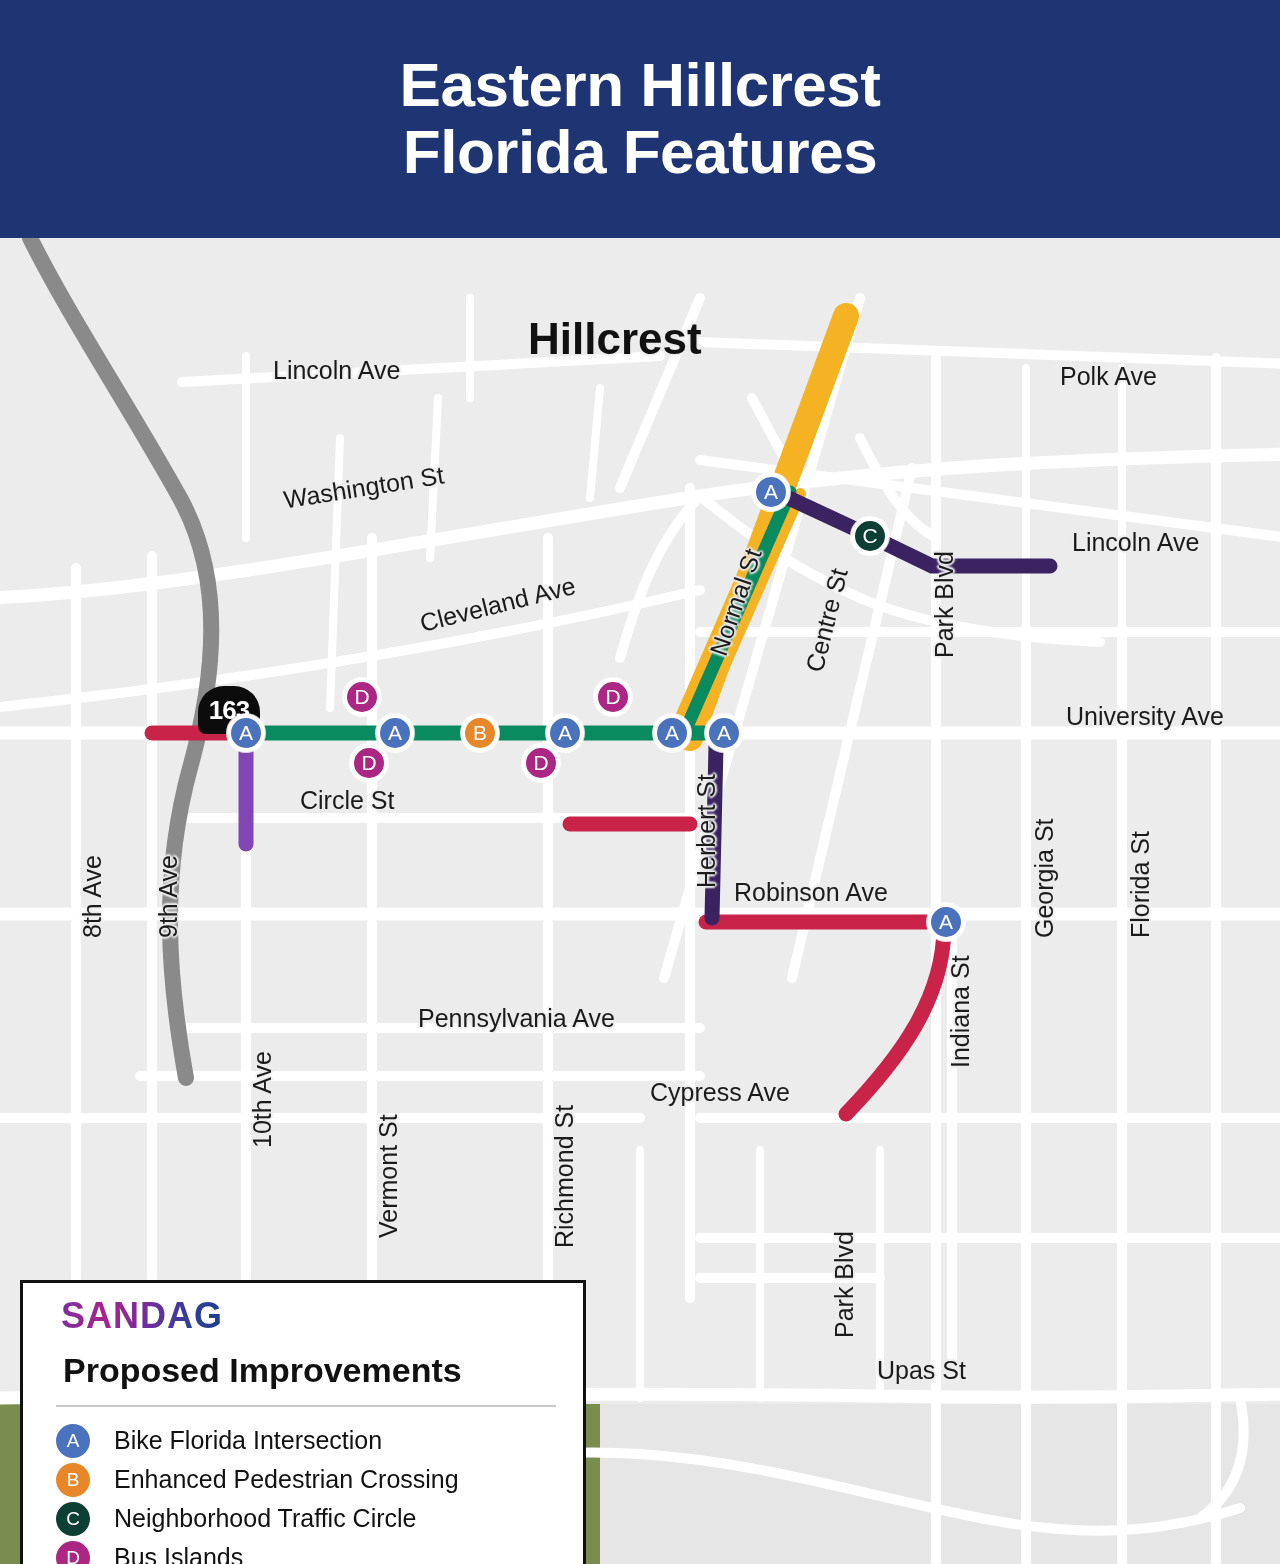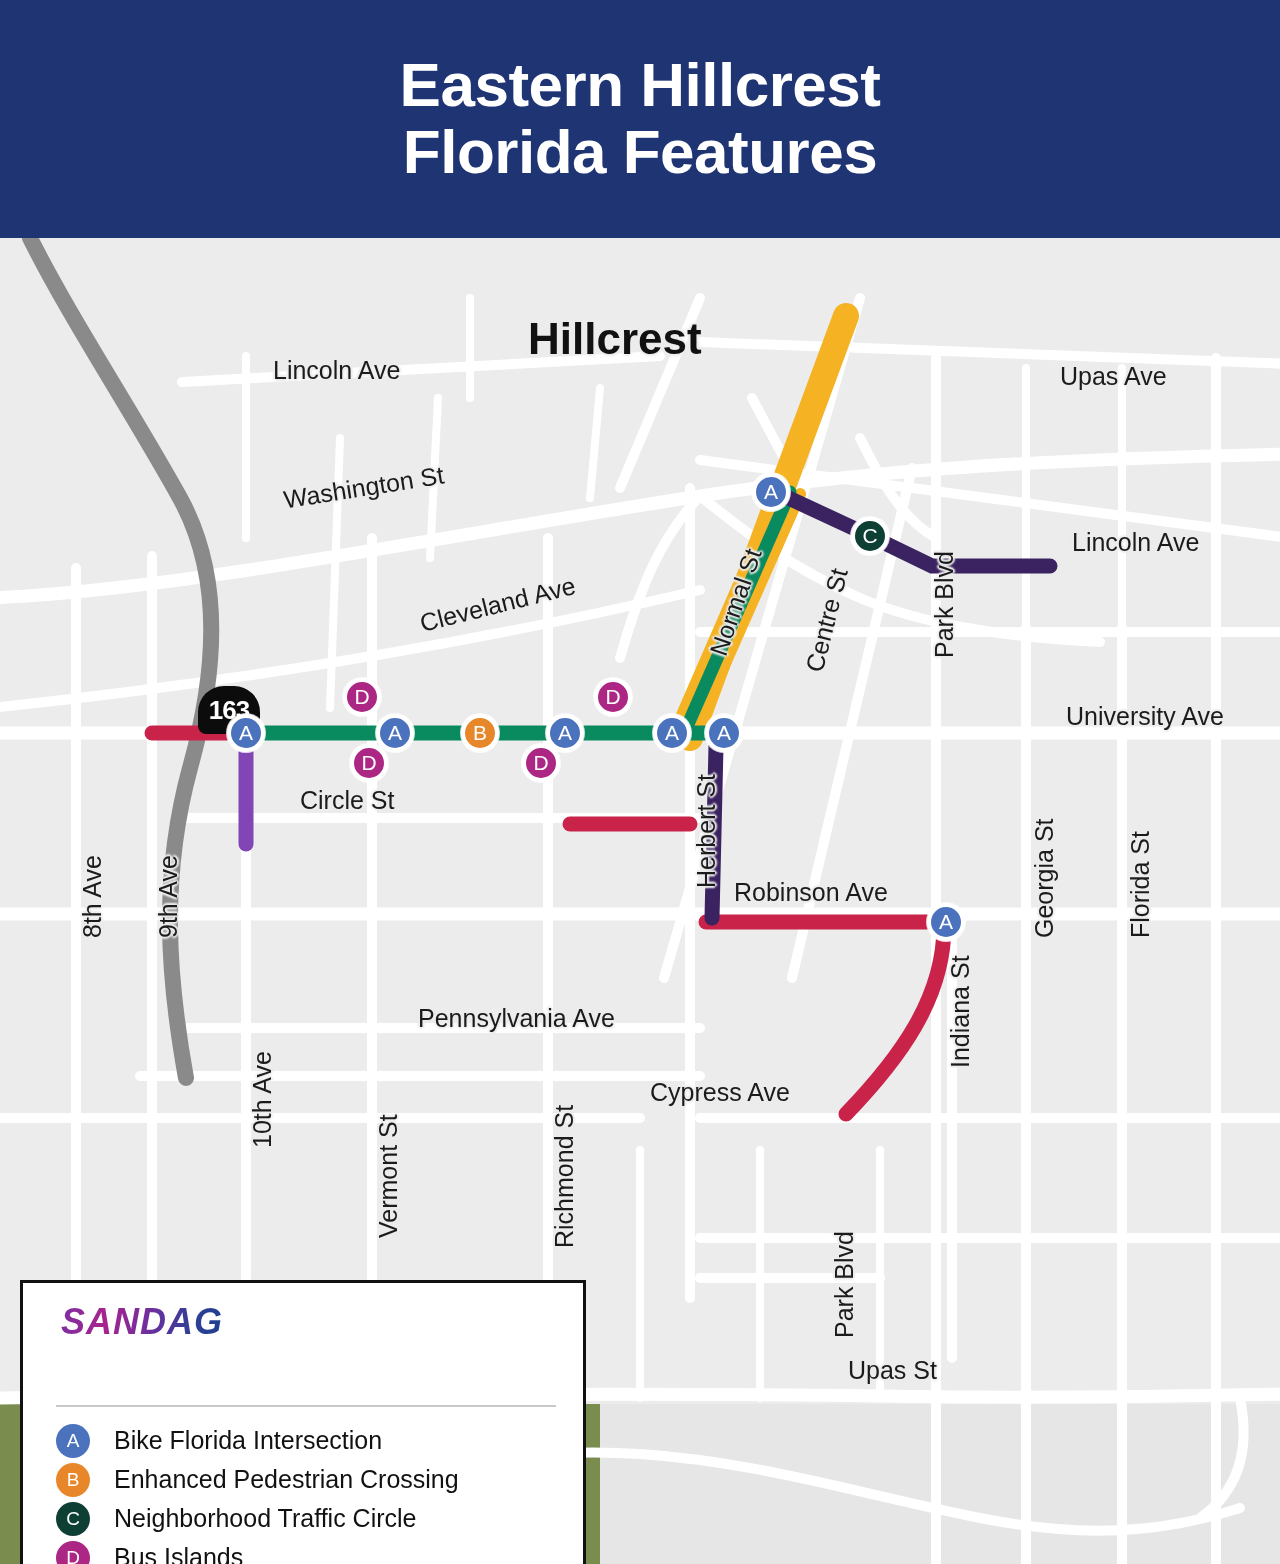--- a/index.html
+++ b/index.html
@@ -65,22 +65,22 @@
   .node.n-b { background: #e8862a; }
   .node.n-c { background: #0e3f35; }
   .node.n-d { background: #ac2684; }
 
   
   #legend {
     position: absolute; left: 20px; top: 1042px; width: 566px; height: 510px;
     background: #ffffff; border: 3px solid #111; z-index: 40;
   }
   #legend-logo {
-    position: absolute; left: 38px; top: 18px;
-    font-size: 36px; font-weight: bold; font-style: italic; letter-spacing: 1px;
+    position: absolute; left: 38px; top: 12px;
+    font-size: 36px; font-weight: bold; letter-spacing: 1px;
     font-family: "Liberation Sans", sans-serif;
     background: linear-gradient(100deg,#7b2fa0 0%,#a8238f 28%,#6d2f9e 55%,#2f3f96 80%,#1d3f8f 100%);
     -webkit-background-clip: text; background-clip: text; color: transparent;
     -webkit-text-fill-color: transparent;
   }
   #legend-title {
     position: absolute; left: 40px; top: 68px;
     font-size: 34px; font-weight: bold; color: #111;
   }
   #legend-rule {
@@ -250,30 +250,30 @@
       <path d="M246,510 L246,606" stroke="#8245b5" stroke-width="15" fill="none" stroke-linecap="round"></path>
     </svg>
 
     <div id="shield">
       <span>163</span>
     </div>
 
     <div class="cityname" style="left:528px; top:76px;">Hillcrest</div>
 
     <div class="maplabel" style="left:273px; top:118px;">Lincoln Ave</div>
-    <div class="maplabel" style="left:1060px; top:124px;">Upas Ave</div>
+    <div class="maplabel" style="left:1060px; top:124px;">Polk Ave</div>
     <div class="maplabel" style="left:283px; top:235px; transform:rotate(-9deg);">Washington St</div>
     <div class="maplabel" style="left:418px; top:352px; transform:rotate(-14deg);">Cleveland Ave</div>
     <div class="maplabel" style="left:1072px; top:290px;">Lincoln Ave</div>
     <div class="maplabel" style="left:1066px; top:458px;margin-top:6px;">University Ave</div>
     <div class="maplabel" style="left:300px; top:548px;">Circle St</div>
     <div class="maplabel" style="left:418px; top:742px;margin-top:24px;">Pennsylvania Ave</div>
     <div class="maplabel" style="left:734px; top:640px;">Robinson Ave</div>
     <div class="maplabel" style="left:650px; top:840px;">Cypress Ave</div>
-    <div class="maplabel" style="left:848px; top:1118px;text-align:right;">Upas St</div>
+    <div class="maplabel" style="left:877px; top:1118px;text-align:right;">Upas St</div>
 
     <div class="maplabel vert" style="left:78px; top:700px; transform:rotate(-90deg);">8th Ave</div>
     <div class="maplabel vert" style="left:154px; top:700px; transform:rotate(-90deg);">9th Ave</div>
     <div class="maplabel vert" style="left:248px; top:910px; transform:rotate(-90deg);">10th Ave</div>
     <div class="maplabel vert" style="left:374px; top:1000px; transform:rotate(-90deg);">Vermont St</div>
     <div class="maplabel vert" style="left:550px; top:1010px; transform:rotate(-90deg);">Richmond St</div>
     <div class="maplabel vert" style="left:692px; top:650px; transform:rotate(-90deg);">Herbert St</div>
     <div class="maplabel vert" style="left:704px; top:412px; transform:rotate(-71deg);">Normal St</div>
     <div class="maplabel vert" style="left:800px; top:430px; transform:rotate(-76deg);">Centre St</div>
     <div class="maplabel vert" style="left:930px; top:420px; transform:rotate(-90deg);">Park Blvd</div>
@@ -291,20 +291,21 @@
     <div class="node n-d" style="left:594px; top:440px;">D</div>
     <div class="node n-d" style="left:522px; top:506px;">D</div>
     <div class="node n-a" style="left:653px; top:476px;">A</div>
     <div class="node n-a" style="left:705px; top:476px;">A</div>
     <div class="node n-a" style="left:752px; top:235px;">A</div>
     <div class="node n-c" style="left:851px; top:279px;">C</div>
     <div class="node n-a" style="left:927px; top:665px;">A</div>
 
     <div id="legend">
       <div id="legend-logo">SANDAG</div>
+      <div id="legend-title">Proposed Improvements</div>
       <div id="legend-rule"></div>
 
       <div id="legend-items">
 
         <div class="leg-row">
           <span class="leg-sym">
             <span class="leg-badge n-a">A</span>
           </span>
           <span class="leg-label">Bike Florida Intersection</span>
         </div>

